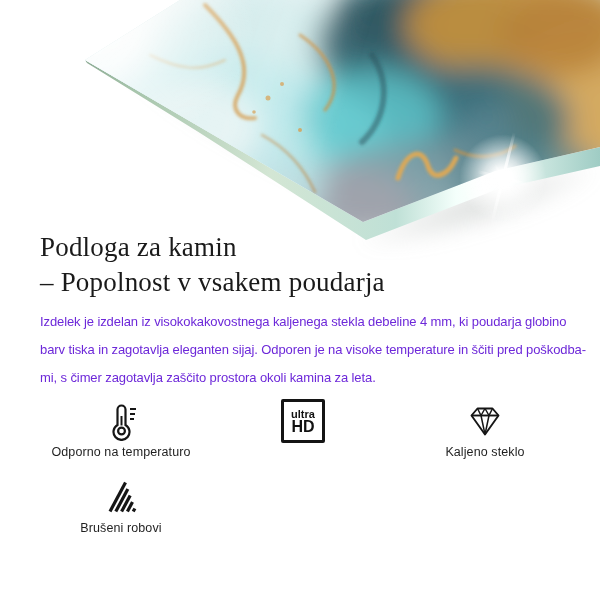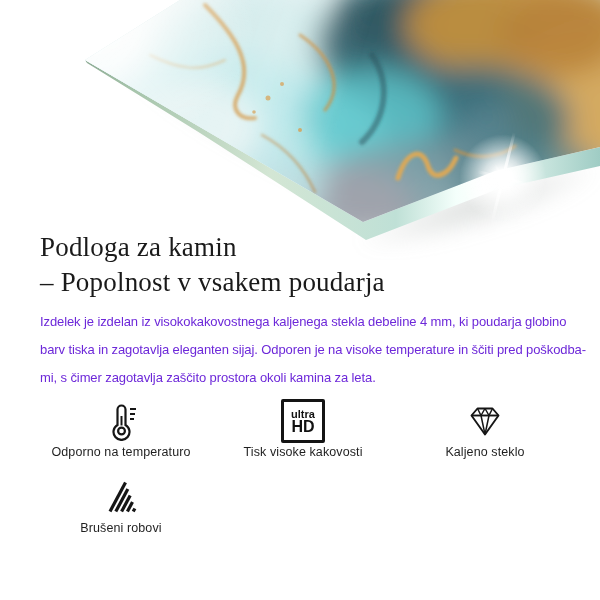--- a/index.html
+++ b/index.html
@@ -153,21 +153,20 @@
       <div class="feature-label">Odporno na temperaturo</div>
     </div>
 
     <div class="feature">
       <div class="icon-box">
         <div class="hd-box">
           <span class="hd-top">ultra</span>
           <span class="hd-bottom">HD</span>
         </div>
       </div>
-      <div class="feature-label">Tisk visoke kakovosti</div>
     </div>
 
 
     <div class="feature">
       <div class="icon-box">
         <svg width="40" height="40" viewBox="0 0 40 40" fill="none" stroke="#161616" stroke-width="1.9" stroke-linejoin="round">
           <path d="M12.5 7.5 H27.5 L33.5 14.5 L20 33.5 L6.5 14.5 Z"></path>
           <path d="M6.5 14.5 H33.5"></path>
           <path d="M12.5 7.5 L16 14.5 M20 7.5 L16 14.5 M20 7.5 L24 14.5 M27.5 7.5 L24 14.5 M20 33.5 L16 14.5 M20 33.5 L24 14.5" stroke-width="1.5"></path>
         </svg>

